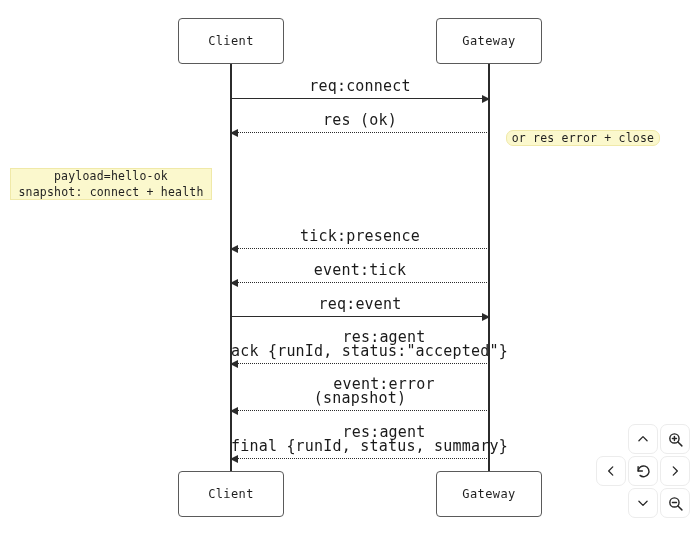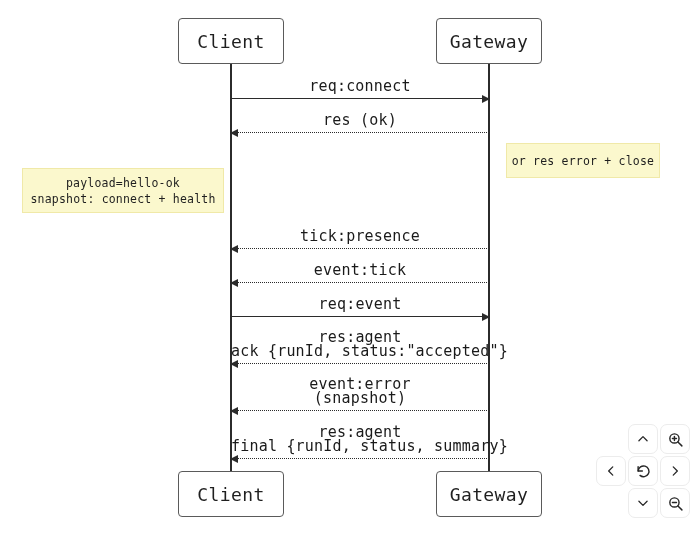--- a/index.html
+++ b/index.html
@@ -26,21 +26,21 @@
   
   .participant {
     position: absolute;
     box-sizing: border-box;
     border: 1px solid #5a5a5a;
     border-radius: 4px;
     background: #ffffff;
     display: flex;
     align-items: center;
     justify-content: center;
-    font-size: 18px;
+    font-size: 12px;
     letter-spacing: 0.4px;
     color: #1f1f1f;
     width: 106px;
     height: 46px;
   }
   .p-client-top  { left: 178px; top: 18px;  }
   .p-gw-top      { left: 436px; top: 18px;  }
   .p-client-bot  { left: 178px; top: 471px; }
   .p-gw-bot      { left: 436px; top: 471px; }
 
@@ -67,21 +67,21 @@
     left: 0;
     width: 258px;
     text-align: center;
     font-size: 15px;
     line-height: 14px;
     letter-spacing: 0.2px;
     color: #1a1a1a;
     white-space: pre;
   }
   .msg-label.single { top: -19px; }
-  .msg-label.double { top: -33px; }
+  .msg-label.double { top: -33px; padding-left: 24px; }
 
   .msg-line {
     position: absolute;
     left: 0;
     top: 0;
     width: 258px;
     height: 0;
     border-top: 1.4px solid #2b2b2b;
   }
   .msg-line.dotted {
@@ -114,22 +114,22 @@
     font-size: 11.5px;
     line-height: 16px;
     letter-spacing: 0.2px;
     display: flex;
     flex-direction: column;
     align-items: center;
     justify-content: center;
     text-align: center;
     white-space: pre;
   }
-  .note-left  { left: 22px;  top: 168px; width: 202px; height: 45px; }
-  .note-right { left: 506px; top: 143px; width: 154px; height: 35px; }
+  .note-left  { left: 10px;  top: 168px; width: 202px; height: 32px; }
+  .note-right { left: 506px; top: 130px; width: 154px; height: 16px; border-radius: 7px; }
 
   
   #viewer-controls {
     position: absolute;
     left: 596px;
     top: 424px;
     width: 94px;
     height: 94px;
     display: grid;
     grid-template-columns: 30px 30px 30px;

